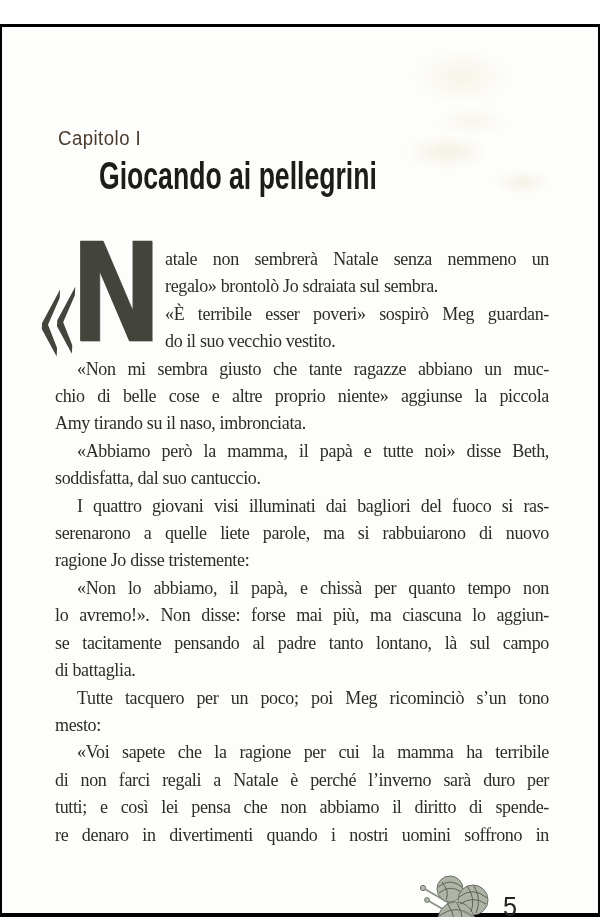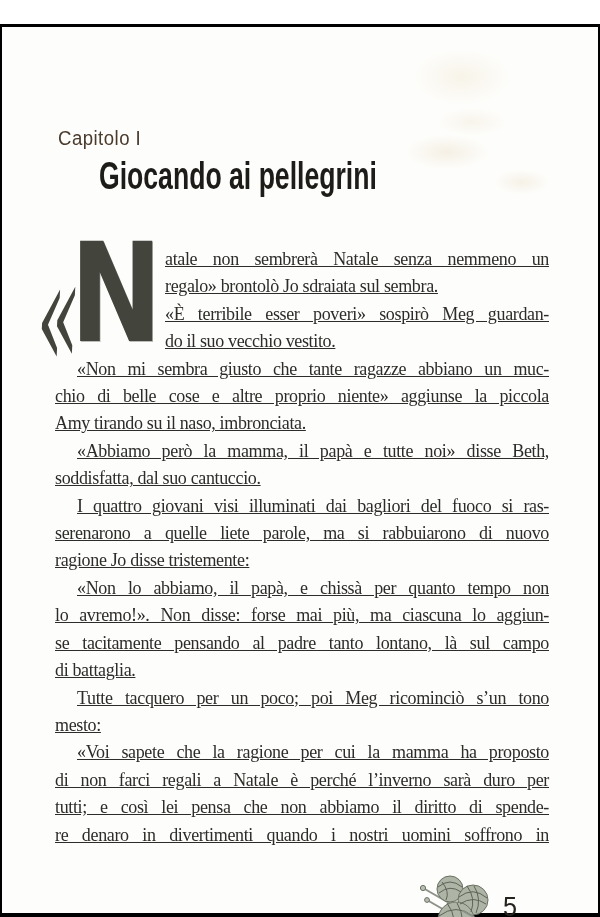--- a/index.html
+++ b/index.html
@@ -62,21 +62,20 @@
   .text-block {
     position: absolute; left: 53px; top: 219px; width: 494px;
     font-size: 18px;
     letter-spacing: -0.35px;
     color: var(--ink, #2e2c29);
   }
   .line {
     height: 27.42px; line-height: 27.42px;
     text-align: justify;
     text-align-last: justify;
-    text-decoration: underline;
   }
   .line.end { text-align-last: left; }
   .line.off { margin-left: 110px; }
   .line.ind { text-indent: 22px; }
   .footer-icon { position: absolute; left: 416px; top: 846px; }
   .page-number {
     position: absolute; left: 501px; top: 865px;
     font-family: "Liberation Sans", sans-serif;
     font-size: 28px; line-height: 30px;
     color: #26231f;
@@ -106,21 +105,21 @@
       <div class="line end">soddisfatta, dal suo cantuccio.</div>
       <div class="line ind">I quattro giovani visi illuminati dai bagliori del fuoco si ras-</div>
       <div class="line">serenarono a quelle liete parole, ma si rabbuiarono di nuovo</div>
       <div class="line end">ragione Jo disse tristemente:</div>
       <div class="line ind">«Non lo abbiamo, il papà, e chissà per quanto tempo non</div>
       <div class="line">lo avremo!». Non disse: forse mai più, ma ciascuna lo aggiun-</div>
       <div class="line">se tacitamente pensando al padre tanto lontano, là sul campo</div>
       <div class="line end">di battaglia.</div>
       <div class="line ind">Tutte tacquero per un poco; poi Meg ricominciò s’un tono</div>
       <div class="line end">mesto:</div>
-      <div class="line ind">«Voi sapete che la ragione per cui la mamma ha proposto</div>
+      <div class="line ind">«Voi sapete che la ragione per cui la mamma ha terribile</div>
       <div class="line">di non farci regali a Natale è perché l’inverno sarà duro per</div>
       <div class="line">tutti; e così lei pensa che non abbiamo il diritto di spende-</div>
       <div class="line">re denaro in divertimenti quando i nostri uomini soffrono in</div>
     </div>
 
   <div class="footer-icon">
     <svg width="90" height="68" viewBox="0 0 90 68" xmlns="http://www.w3.org/2000/svg">
       <g stroke="#8d9289" stroke-width="2" stroke-linecap="round">
         <line x1="5" y1="15" x2="45" y2="38"></line>
         <line x1="9" y1="27" x2="42" y2="46"></line>

